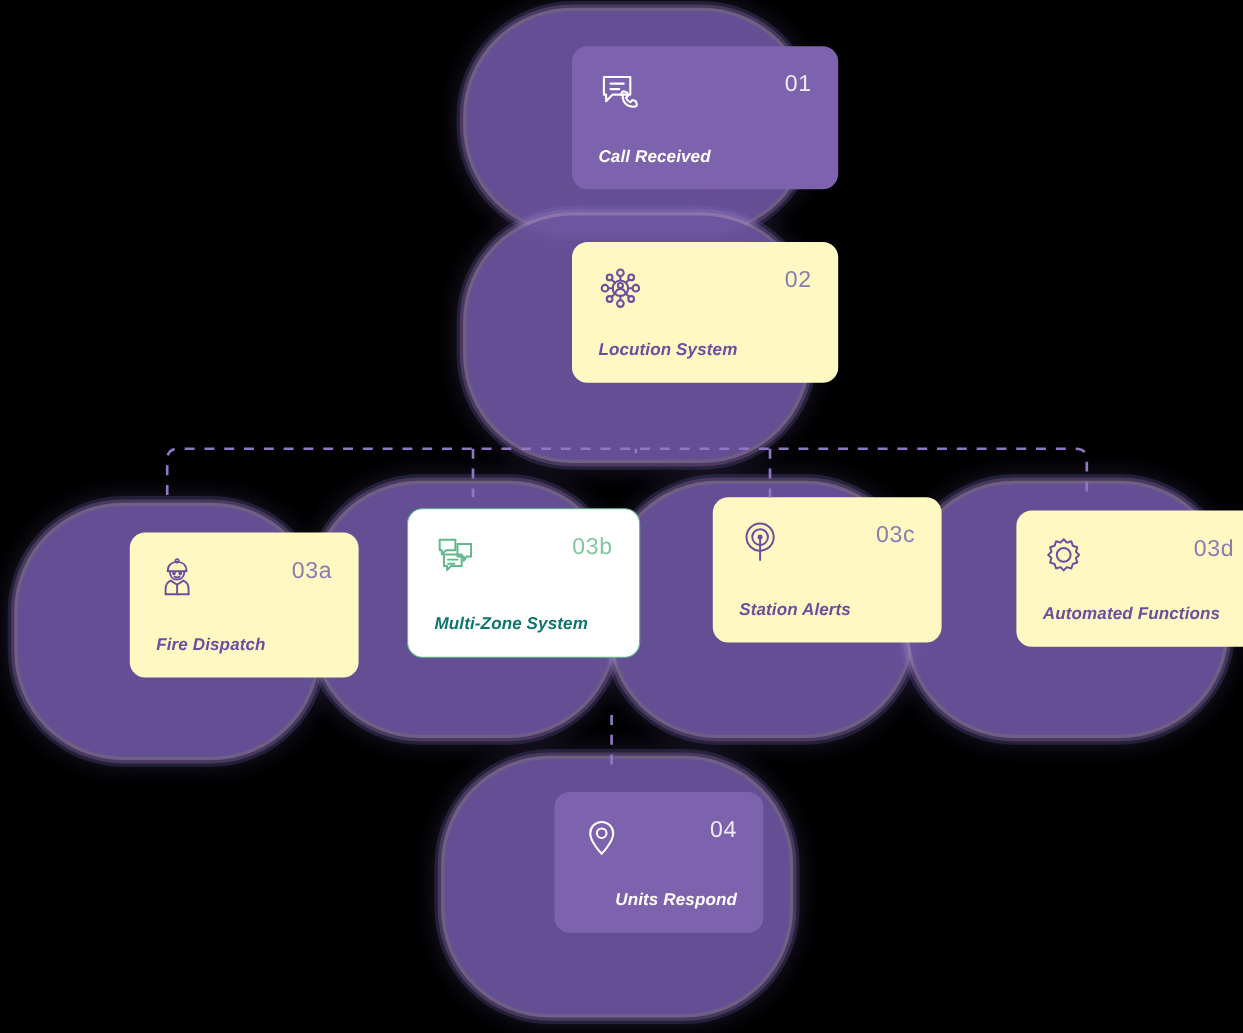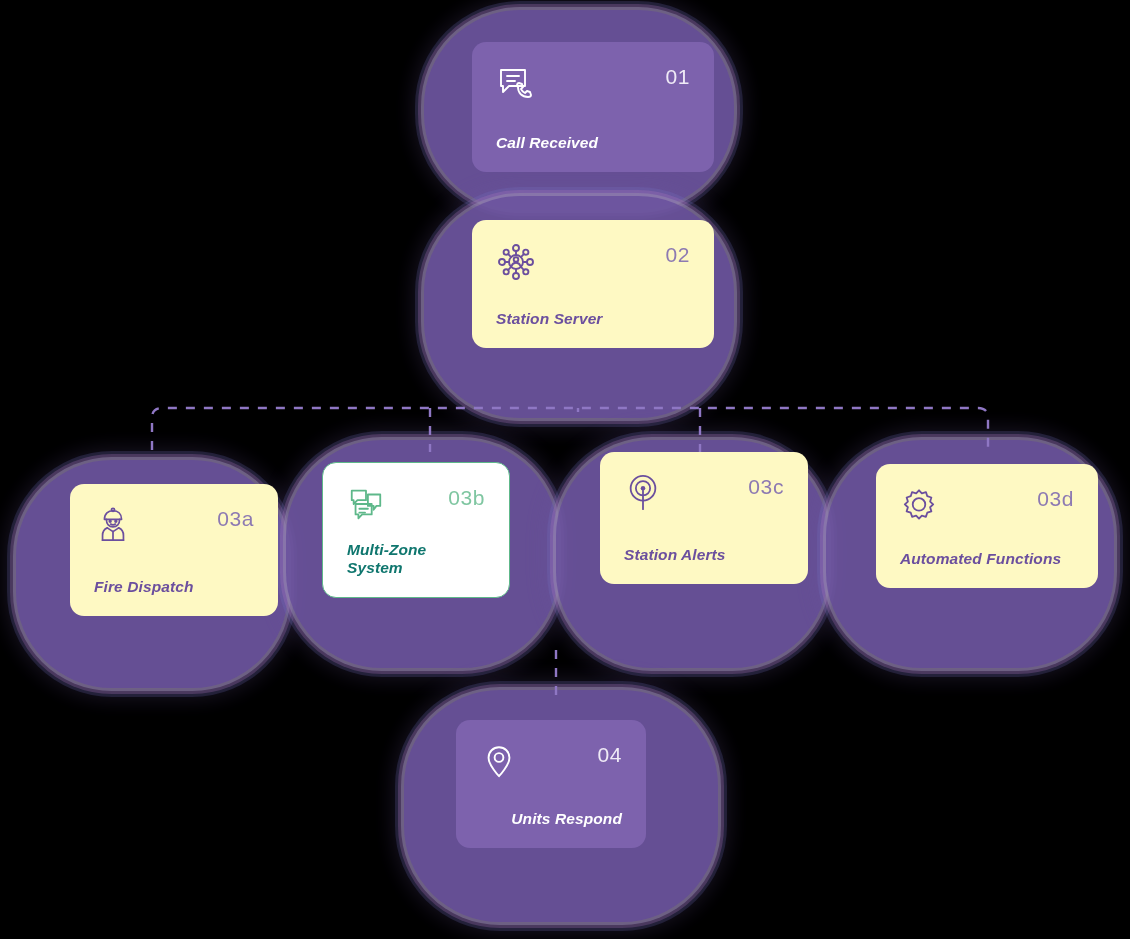--- a/index.html
+++ b/index.html
@@ -37,20 +37,21 @@
   }
 
   .card {
     position: absolute;
     border-radius: 14px;
     padding: 22px 24px 20px 24px;
     display: flex;
     flex-direction: column;
     justify-content: space-between;
     z-index: 2;
+    margin-left: 48px;
   }
   .card.solid { background: #7d62ad; }
   .card.white { background: #fef9c3; }
   .card.green-outline {
     background: #ffffff;
     border: 1.5px solid #5eb88a;
   }
 
   .card-top {
     display: flex;
@@ -83,21 +84,21 @@
   #node-01 { left: 424px; top:  10px; width: 310px; height: 200px; }
   #node-01 .card { left: 48px; top: 32px; width: 242px; height: 130px; }
 
   #node-02 { left: 424px; top: 196px; width: 310px; height: 222px; }
   #node-02 .card { left: 48px; top: 24px; width: 242px; height: 128px; }
 
   #node-03a { left:  16px; top: 460px; width: 272px; height: 228px; }
   #node-03a .card { left: 54px; top: 24px; width: 208px; height: 132px; }
 
   #node-03b { left: 286px; top: 440px; width: 272px; height: 228px; }
-  #node-03b .card { left: 36px; top: 22px; width: 188px; height: 136px; }
+  #node-03b .card { left: 36px; top: 22px; width: 212px; height: 136px; }
 
   #node-03c { left: 556px; top: 440px; width: 272px; height: 228px; }
   #node-03c .card { left: 44px; top: 12px; width: 208px; height: 132px; }
 
   #node-03d { left: 826px; top: 440px; width: 288px; height: 228px; }
   #node-03d .card { left: 50px; top: 24px; width: 222px; height: 124px; }
 
   #node-04 { left: 404px; top: 690px; width: 314px; height: 232px; }
   #node-04 .card { left: 52px; top: 30px; width: 190px; height: 128px; text-align: right; }
 </style>
@@ -160,21 +161,21 @@
             <line x1="9" y1="20" x2="13" y2="20"></line>
             <line x1="27" y1="20" x2="31" y2="20"></line>
             <line x1="12.2" y1="12.2" x2="15.1" y2="15.1"></line>
             <line x1="24.9" y1="24.9" x2="27.8" y2="27.8"></line>
             <line x1="27.8" y1="12.2" x2="24.9" y2="15.1"></line>
             <line x1="15.1" y1="24.9" x2="12.2" y2="27.8"></line>
           </svg>
         </span>
         <span class="card-num n-purple">02</span>
       </div>
-      <div class="card-title t-purple">Station Server</div>
+      <div class="card-title t-purple">Locution System</div>
     </div>
   </div>
 
   <div class="node" id="node-03a">
     <div class="blob"></div>
     <div class="card white">
       <div class="card-top">
         <span class="card-icon">
           <svg width="38" height="38" viewBox="0 0 40 40" fill="none" stroke="#6b4f9e" stroke-width="1.8" stroke-linecap="round" stroke-linejoin="round">
             <path d="M11 14 c0 -6 4 -9 9 -9 c5 0 9 3 9 9 z"></path>

